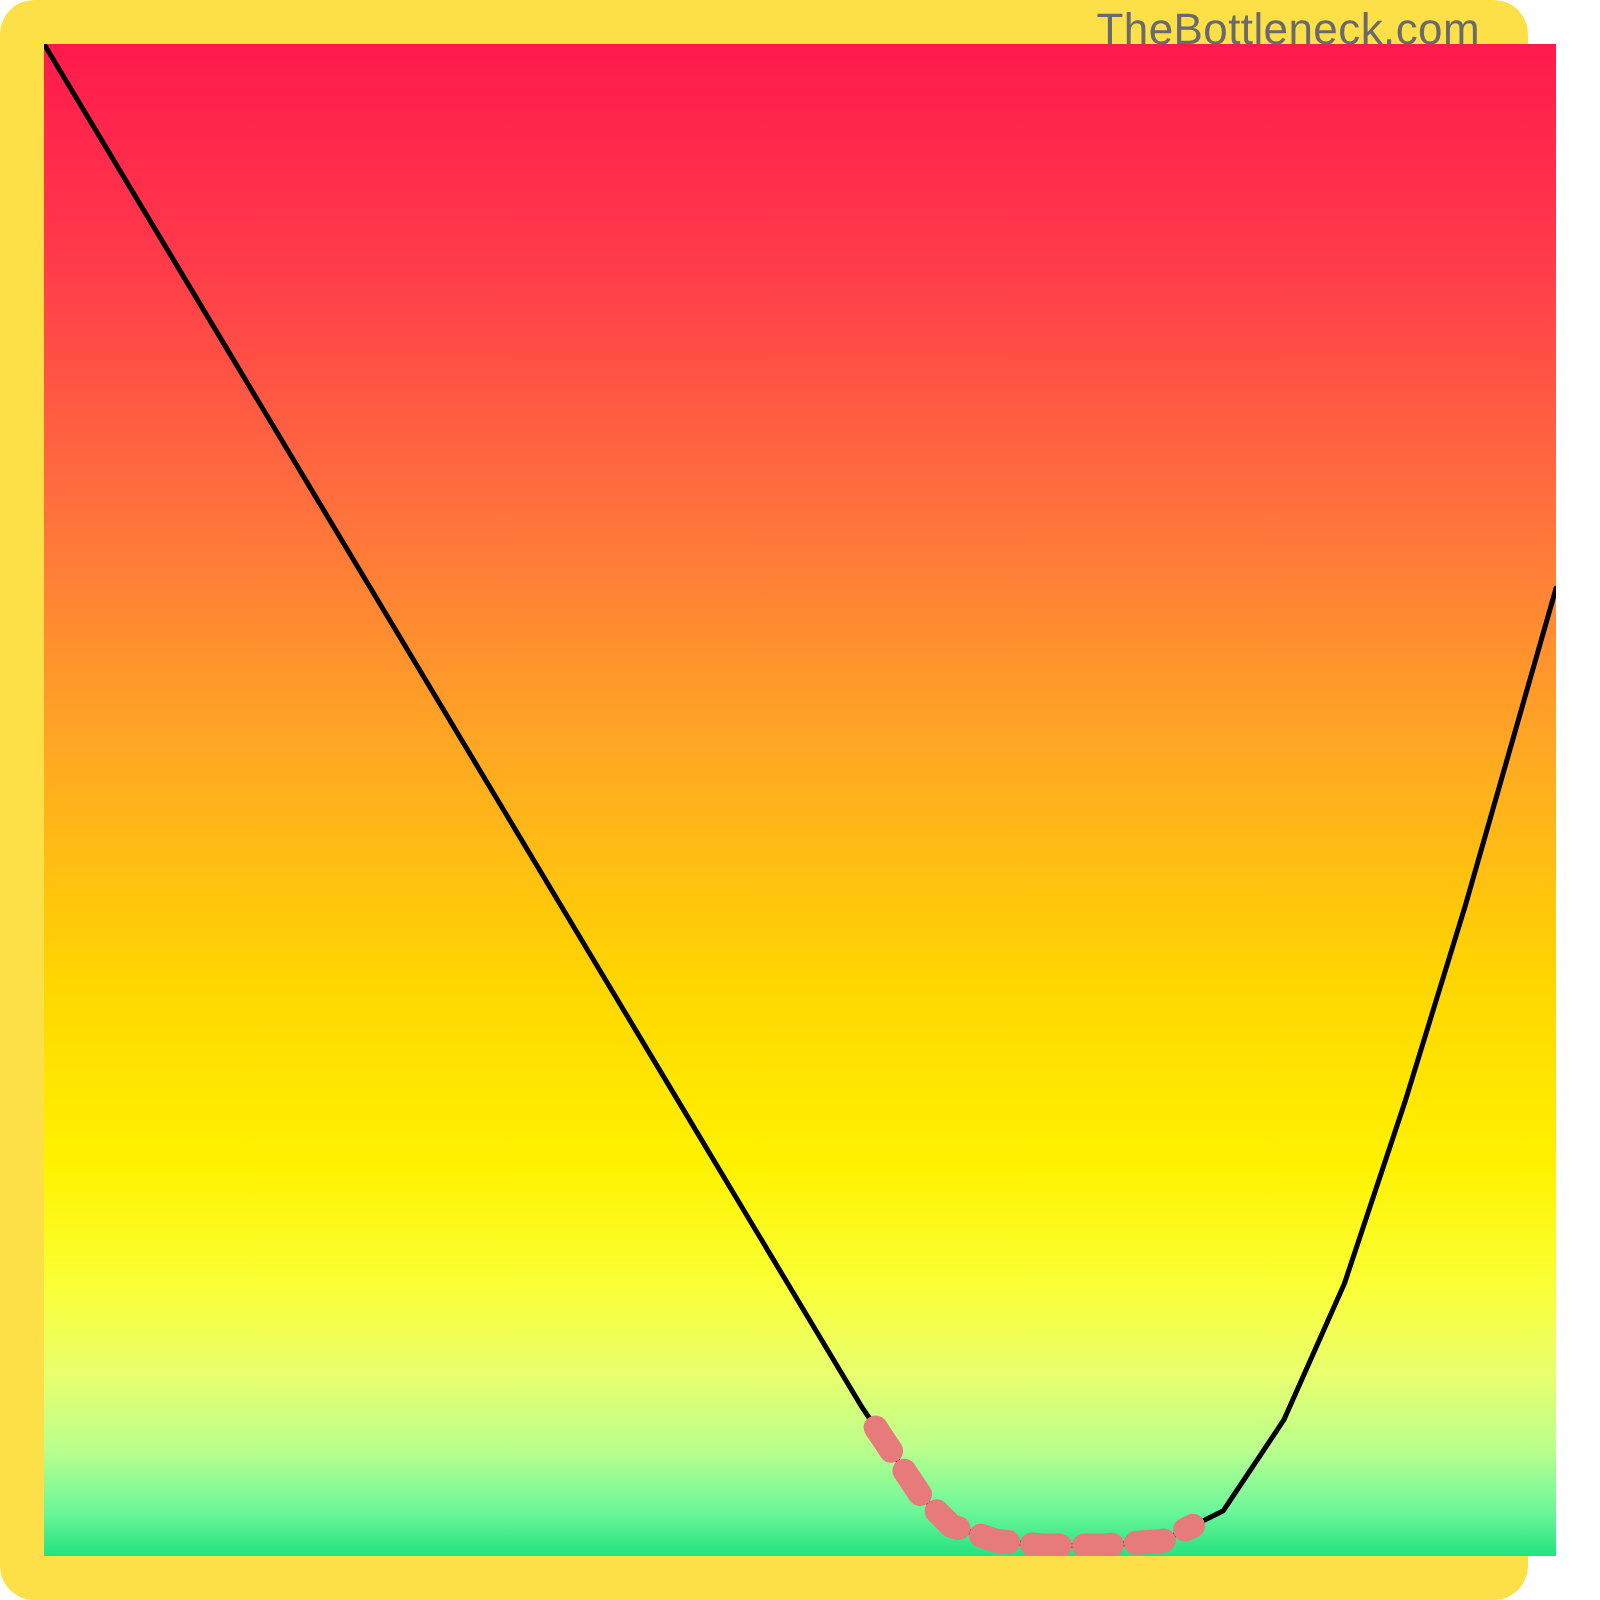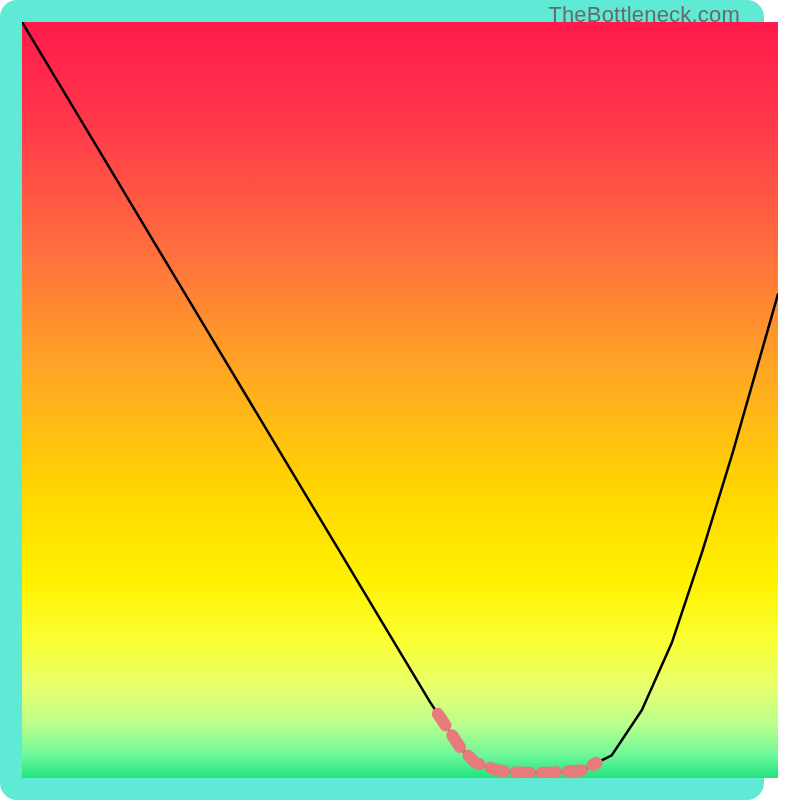--- a/index.html
+++ b/index.html
@@ -7,21 +7,21 @@
     padding: 0;
     width: 800px;
     height: 800px;
     overflow: hidden;
     font-family: Arial, Helvetica, sans-serif;
   }
   .frame {
     position: relative;
     width: 764px;
     height: 800px;
-    background: #5eead4;
+    background: #fde047;
     border-radius: 17px;
   }
   .plot-area {
     position: absolute;
     left: 22px;
     top: 22px;
     width: 756px;
     height: 756px;
     overflow: hidden;
   }

